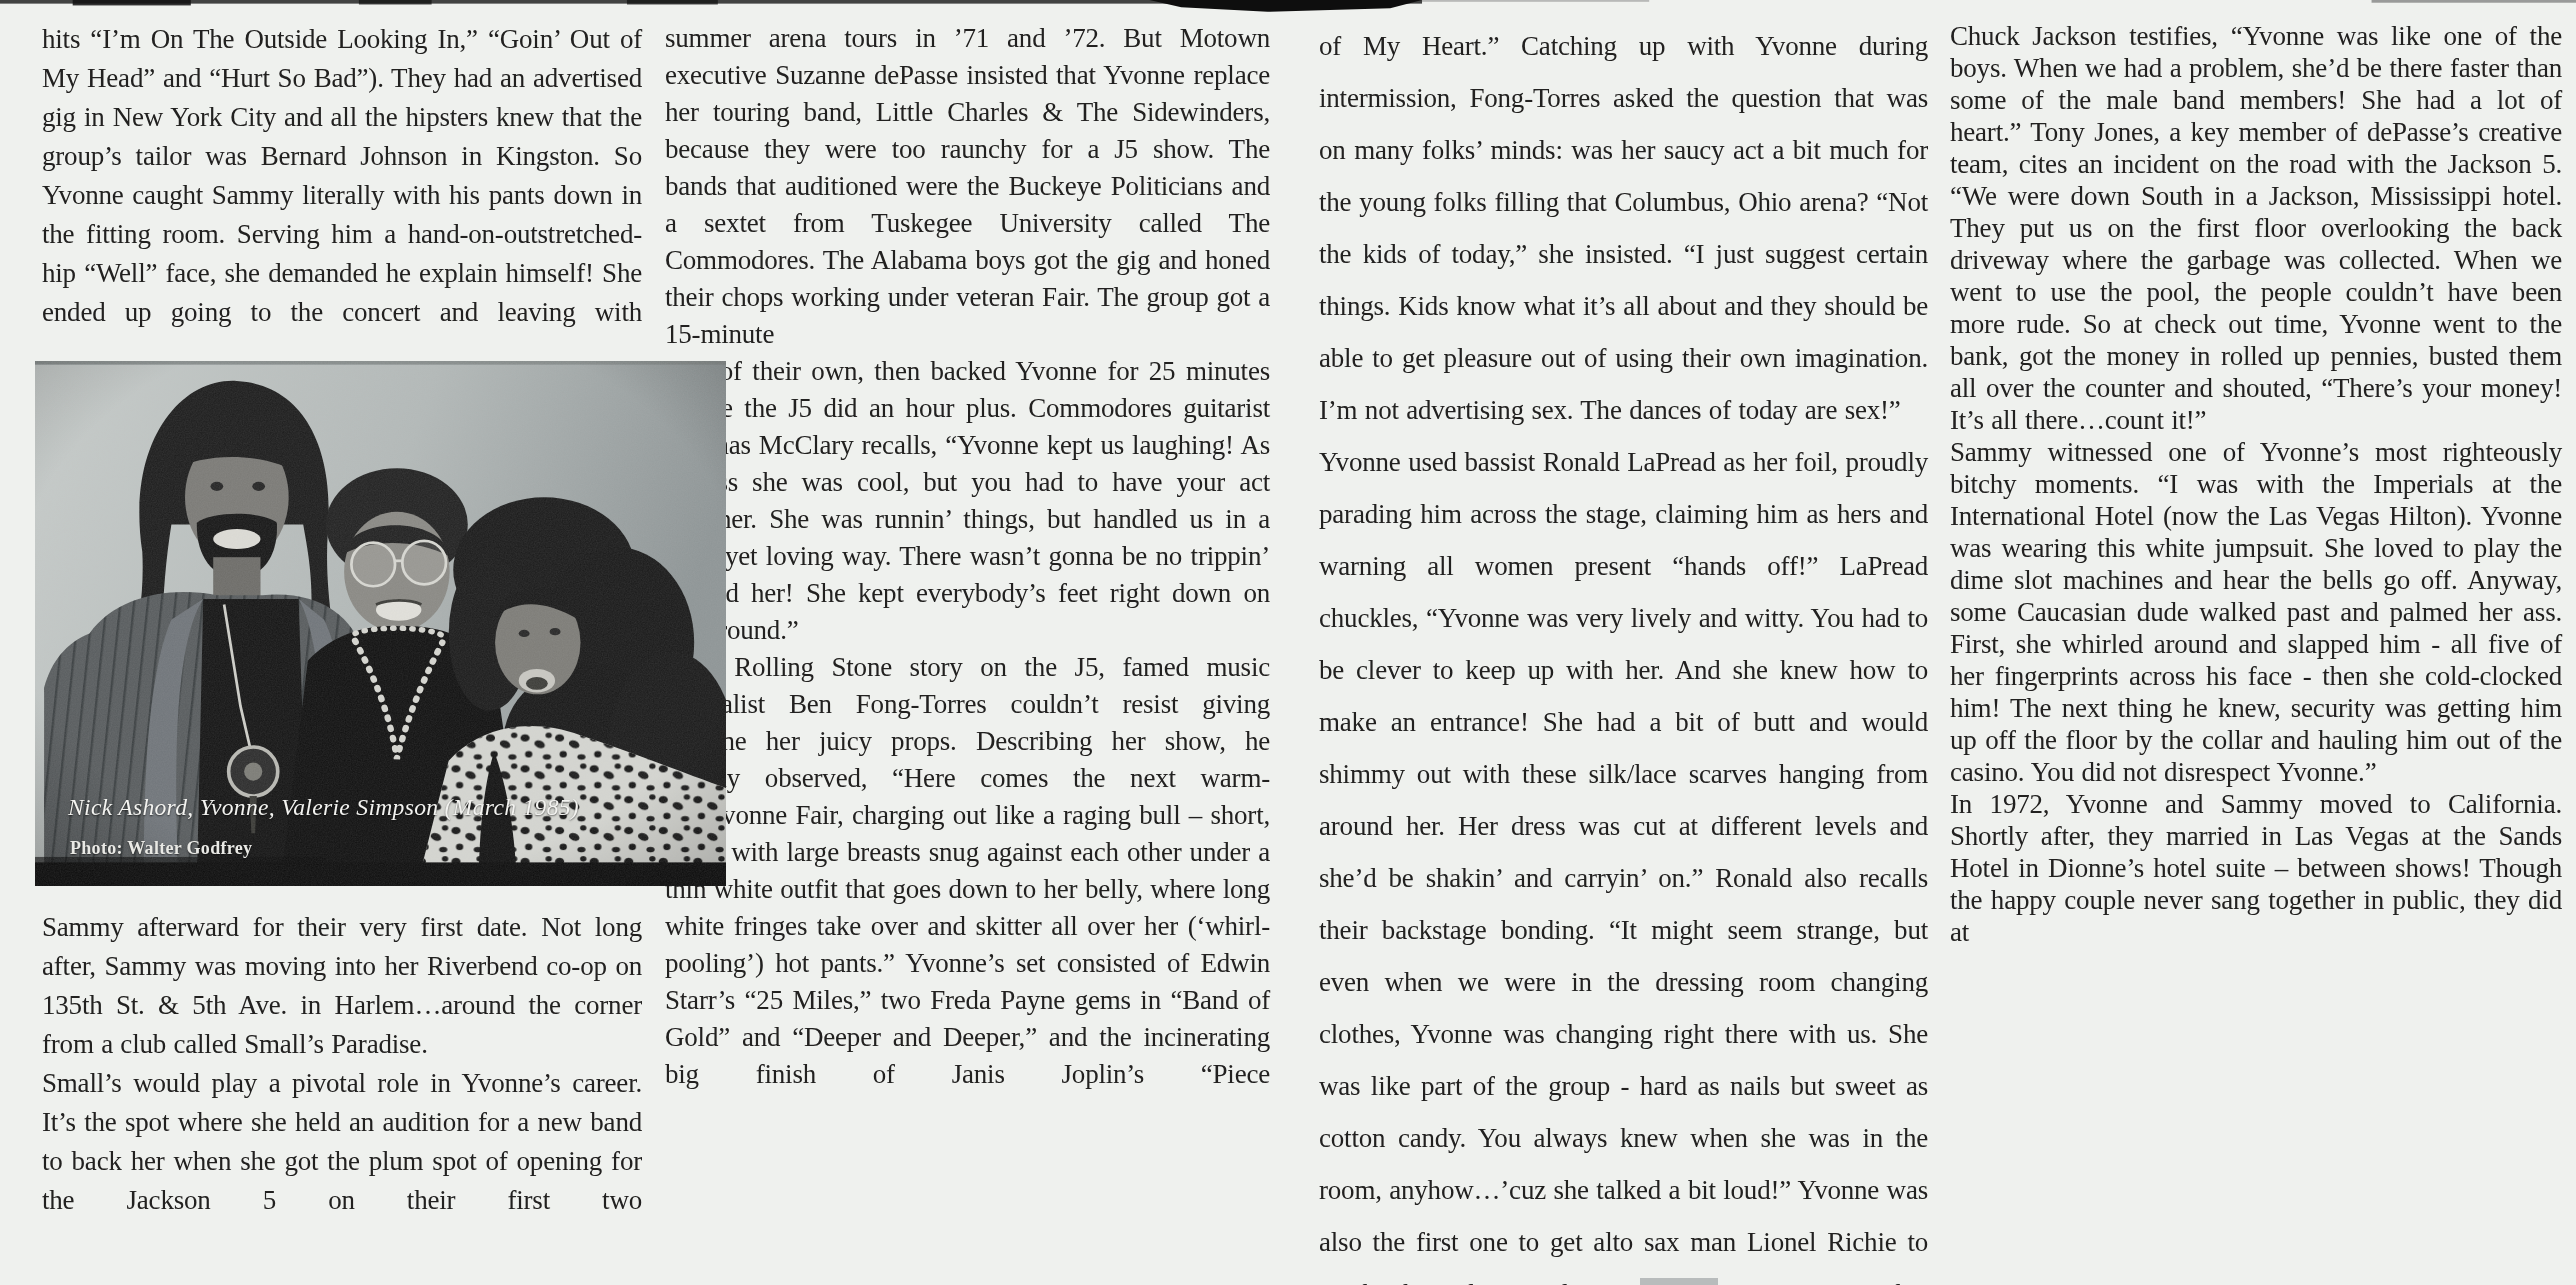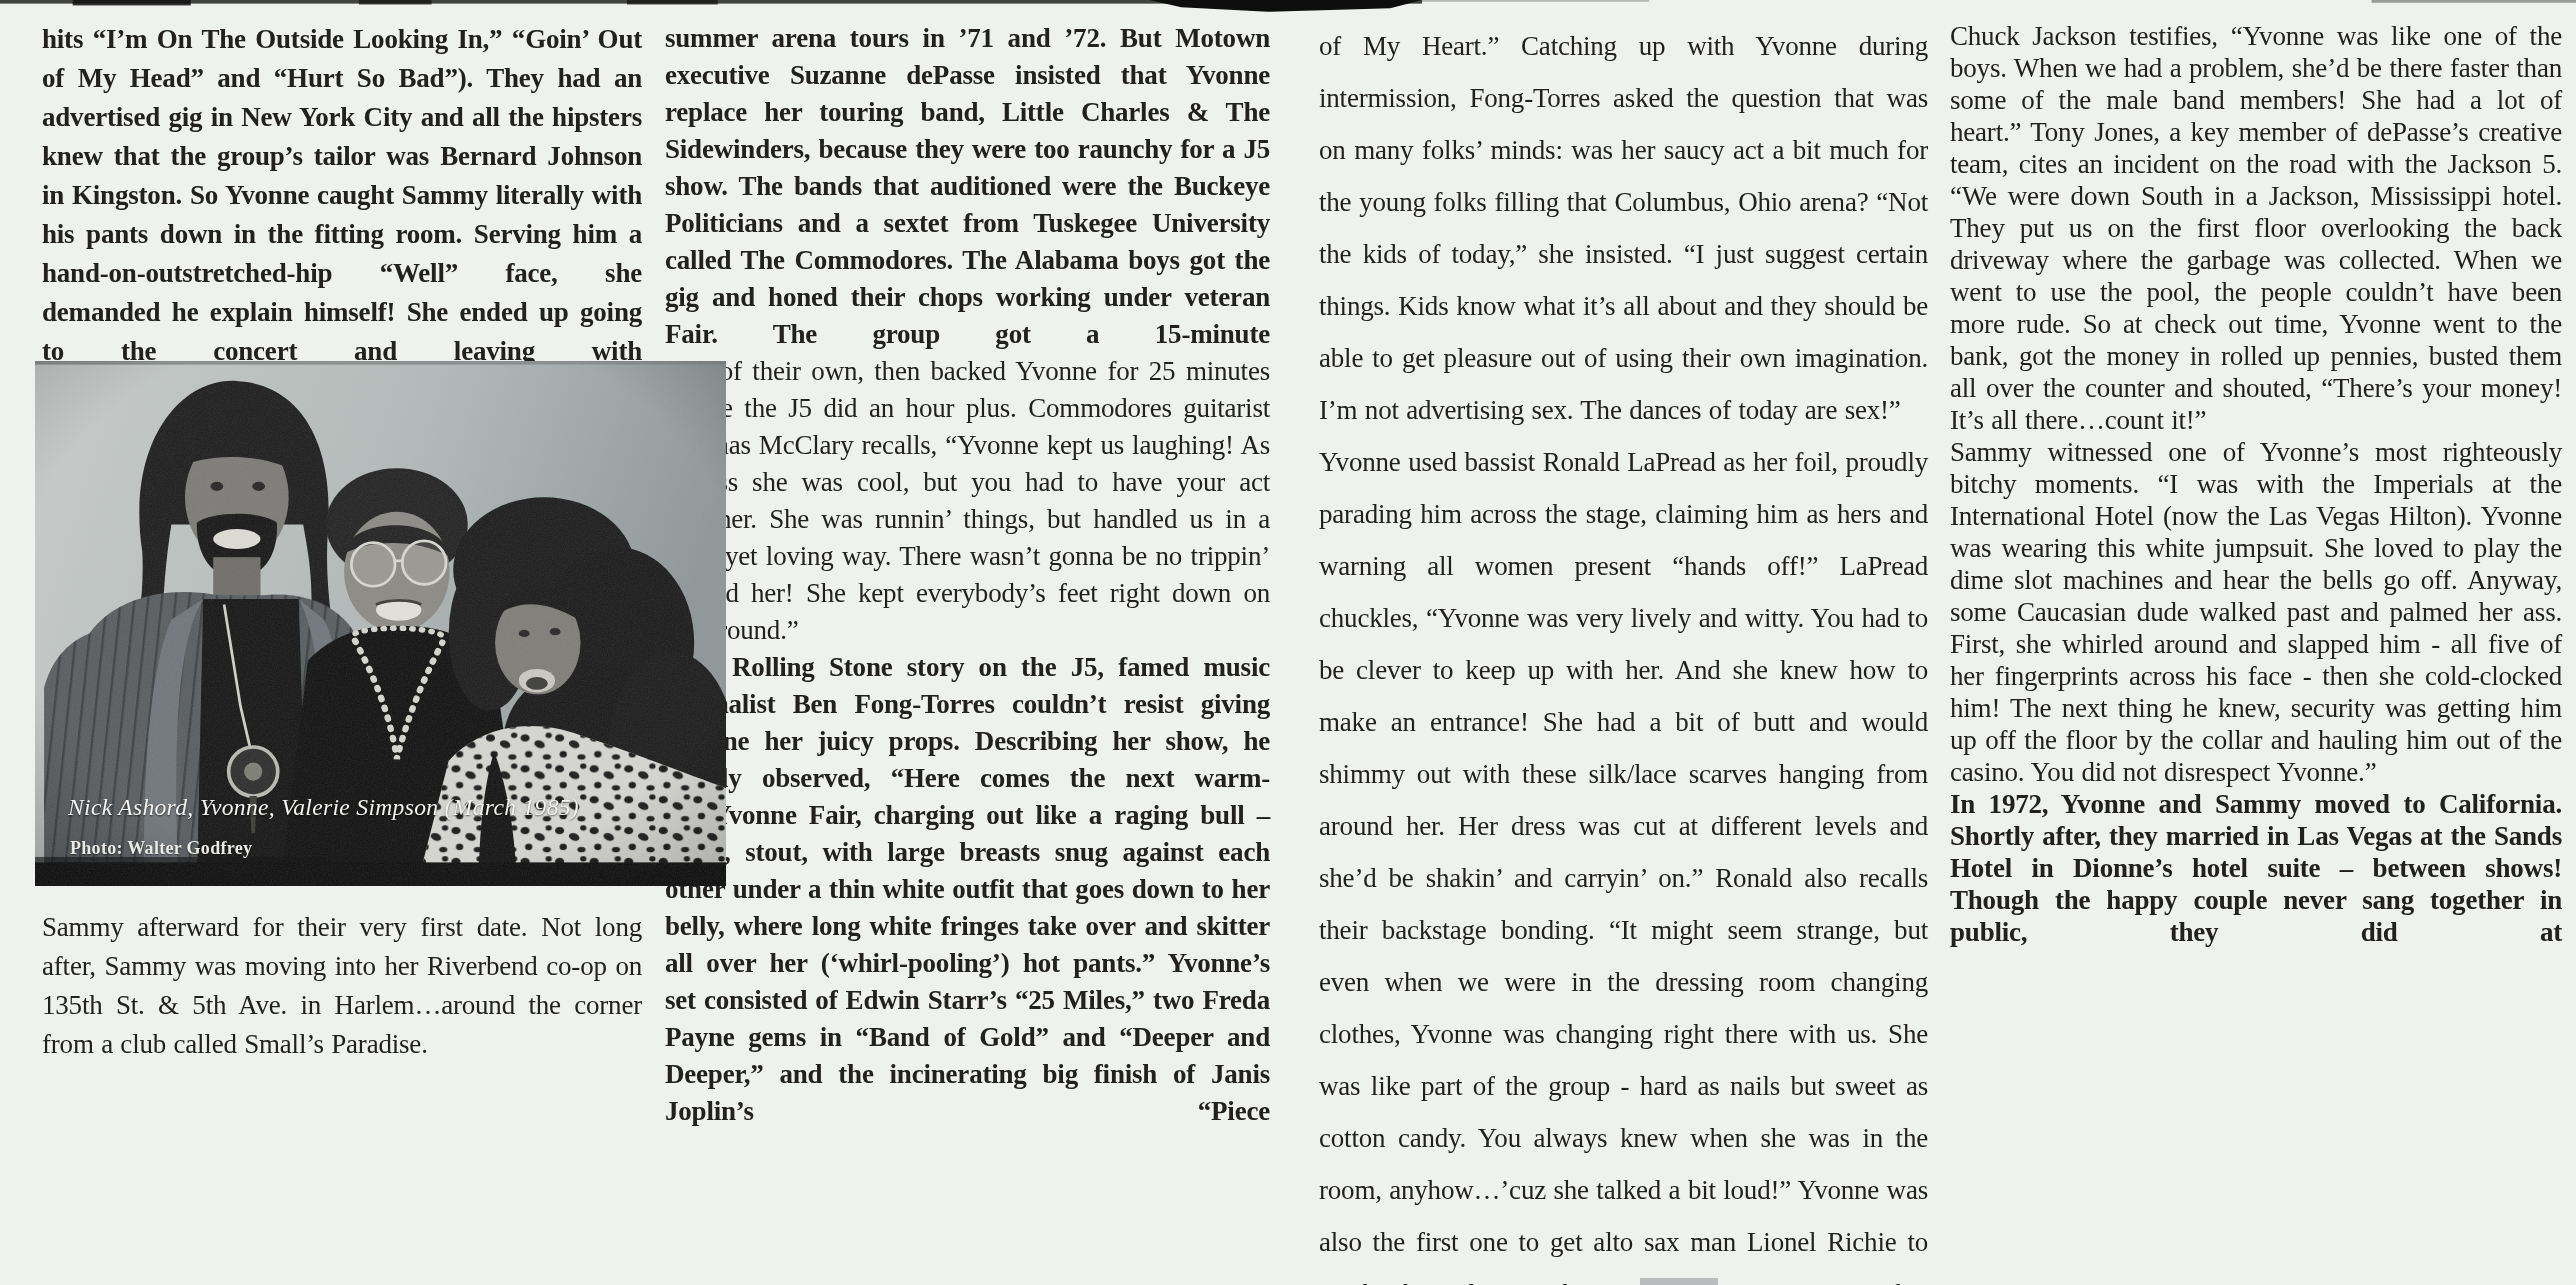--- a/index.html
+++ b/index.html
@@ -22,21 +22,21 @@
     font-size:27px;
     letter-spacing:-0.2px;
     word-spacing:0.9px;
   }
   .col p{margin:0;padding:0;}
   .col-1{left:42px;width:600px;line-height:39px;}
   .col-2{left:665px;width:605px;line-height:37px;}
   .col-3{left:1319px;width:609px;line-height:52px;}
   .col-4{left:1950px;width:612px;line-height:32px;}
 
-  .jlast{text-align-last:justify;font-weight:bold;}
+  .jlast{text-align-last:justify;}
   .indent{padding-left:73px;}
   .gap38{margin-top:35px;}
   .gap40{margin-top:36px;}
   .gap34{margin-top:31px;}
   .block-photo-spacer{height:880px;}
   .col-1 .after-photo{margin-top:8px;}
 
   
   .photo{
     position:absolute;left:35px;top:361px;width:691px;height:525px;
@@ -81,20 +81,21 @@
     <path d="M1265,0 L1565,0 L1530,9 L1395,13 L1300,8 Z" fill="#0e0e0e"></path>
     <rect x="1565" y="0" width="250" height="2" fill="#666" opacity="0.4"></rect>
     <rect x="2610" y="0" width="225" height="3" fill="#444" opacity="0.5"></rect>
   </svg>
 
   <div class="col col-1">
     <div class="block-photo-spacer">
       <p class="jlast">hits “I’m On The Outside Looking In,” “Goin’ Out of My Head” and “Hurt So Bad”). They had an advertised gig in New York City and all the hipsters knew that the group’s tailor was Bernard Johnson in Kingston. So Yvonne caught Sammy literally with his pants down in the fitting room. Serving him a hand-on-outstretched-hip “Well” face, she demanded he explain himself! She ended up going to the concert and leaving with</p>
     </div>
     <p class="after-photo">Sammy afterward for their very first date. Not long after, Sammy was moving into her Riverbend co-op on 135th St. &amp; 5th Ave. in Harlem…around the corner from a club called Small’s Paradise.</p>
+    <p class="gap40 jlast">Small’s would play a pivotal role in Yvonne’s career. It’s the spot where she held an audition for a new band to back her when she got the plum spot of opening for the Jackson 5 on their first two</p>
   </div>
 
   <div class="col col-2">
     <p class="jlast">summer arena tours in ’71 and ’72. But Motown executive Suzanne dePasse insisted that Yvonne replace her touring band, Little Charles &amp; The Sidewinders, because they were too raunchy for a J5 show. The bands that auditioned were the Buckeye Politicians and a sextet from Tuskegee University called The Commodores. The Alabama boys got the gig and honed their chops working under veteran Fair. The group got a 15-minute</p>
     <p class="indent">spot of their own, then backed Yvonne for 25 minutes before the J5 did an hour plus. Commodores guitarist Thomas McClary recalls, “Yvonne kept us laughing! As a boss she was cool, but you had to have your act together. She was runnin’ things, but handled us in a stern yet loving way. There wasn’t gonna be no trippin’ around her! She kept everybody’s feet right down on the ground.”</p>
     <p class="indent gap38 jlast">In a Rolling Stone story on the J5, famed music journalist Ben Fong-Torres couldn’t resist giving Yvonne her juicy props. Describing her show, he vividly observed, “Here comes the next warm-</p>
     <p class="jlast">up, Yvonne Fair, charging out like a raging bull – short, stout, with large breasts snug against each other under a thin white outfit that goes down to her belly, where long white fringes take over and skitter all over her (‘whirl-pooling’) hot pants.” Yvonne’s set consisted of Edwin Starr’s “25 Miles,” two Freda Payne gems in “Band of Gold” and “Deeper and Deeper,” and the incinerating big finish of Janis Joplin’s “Piece</p>
   </div>
 
   <div class="col col-3">

